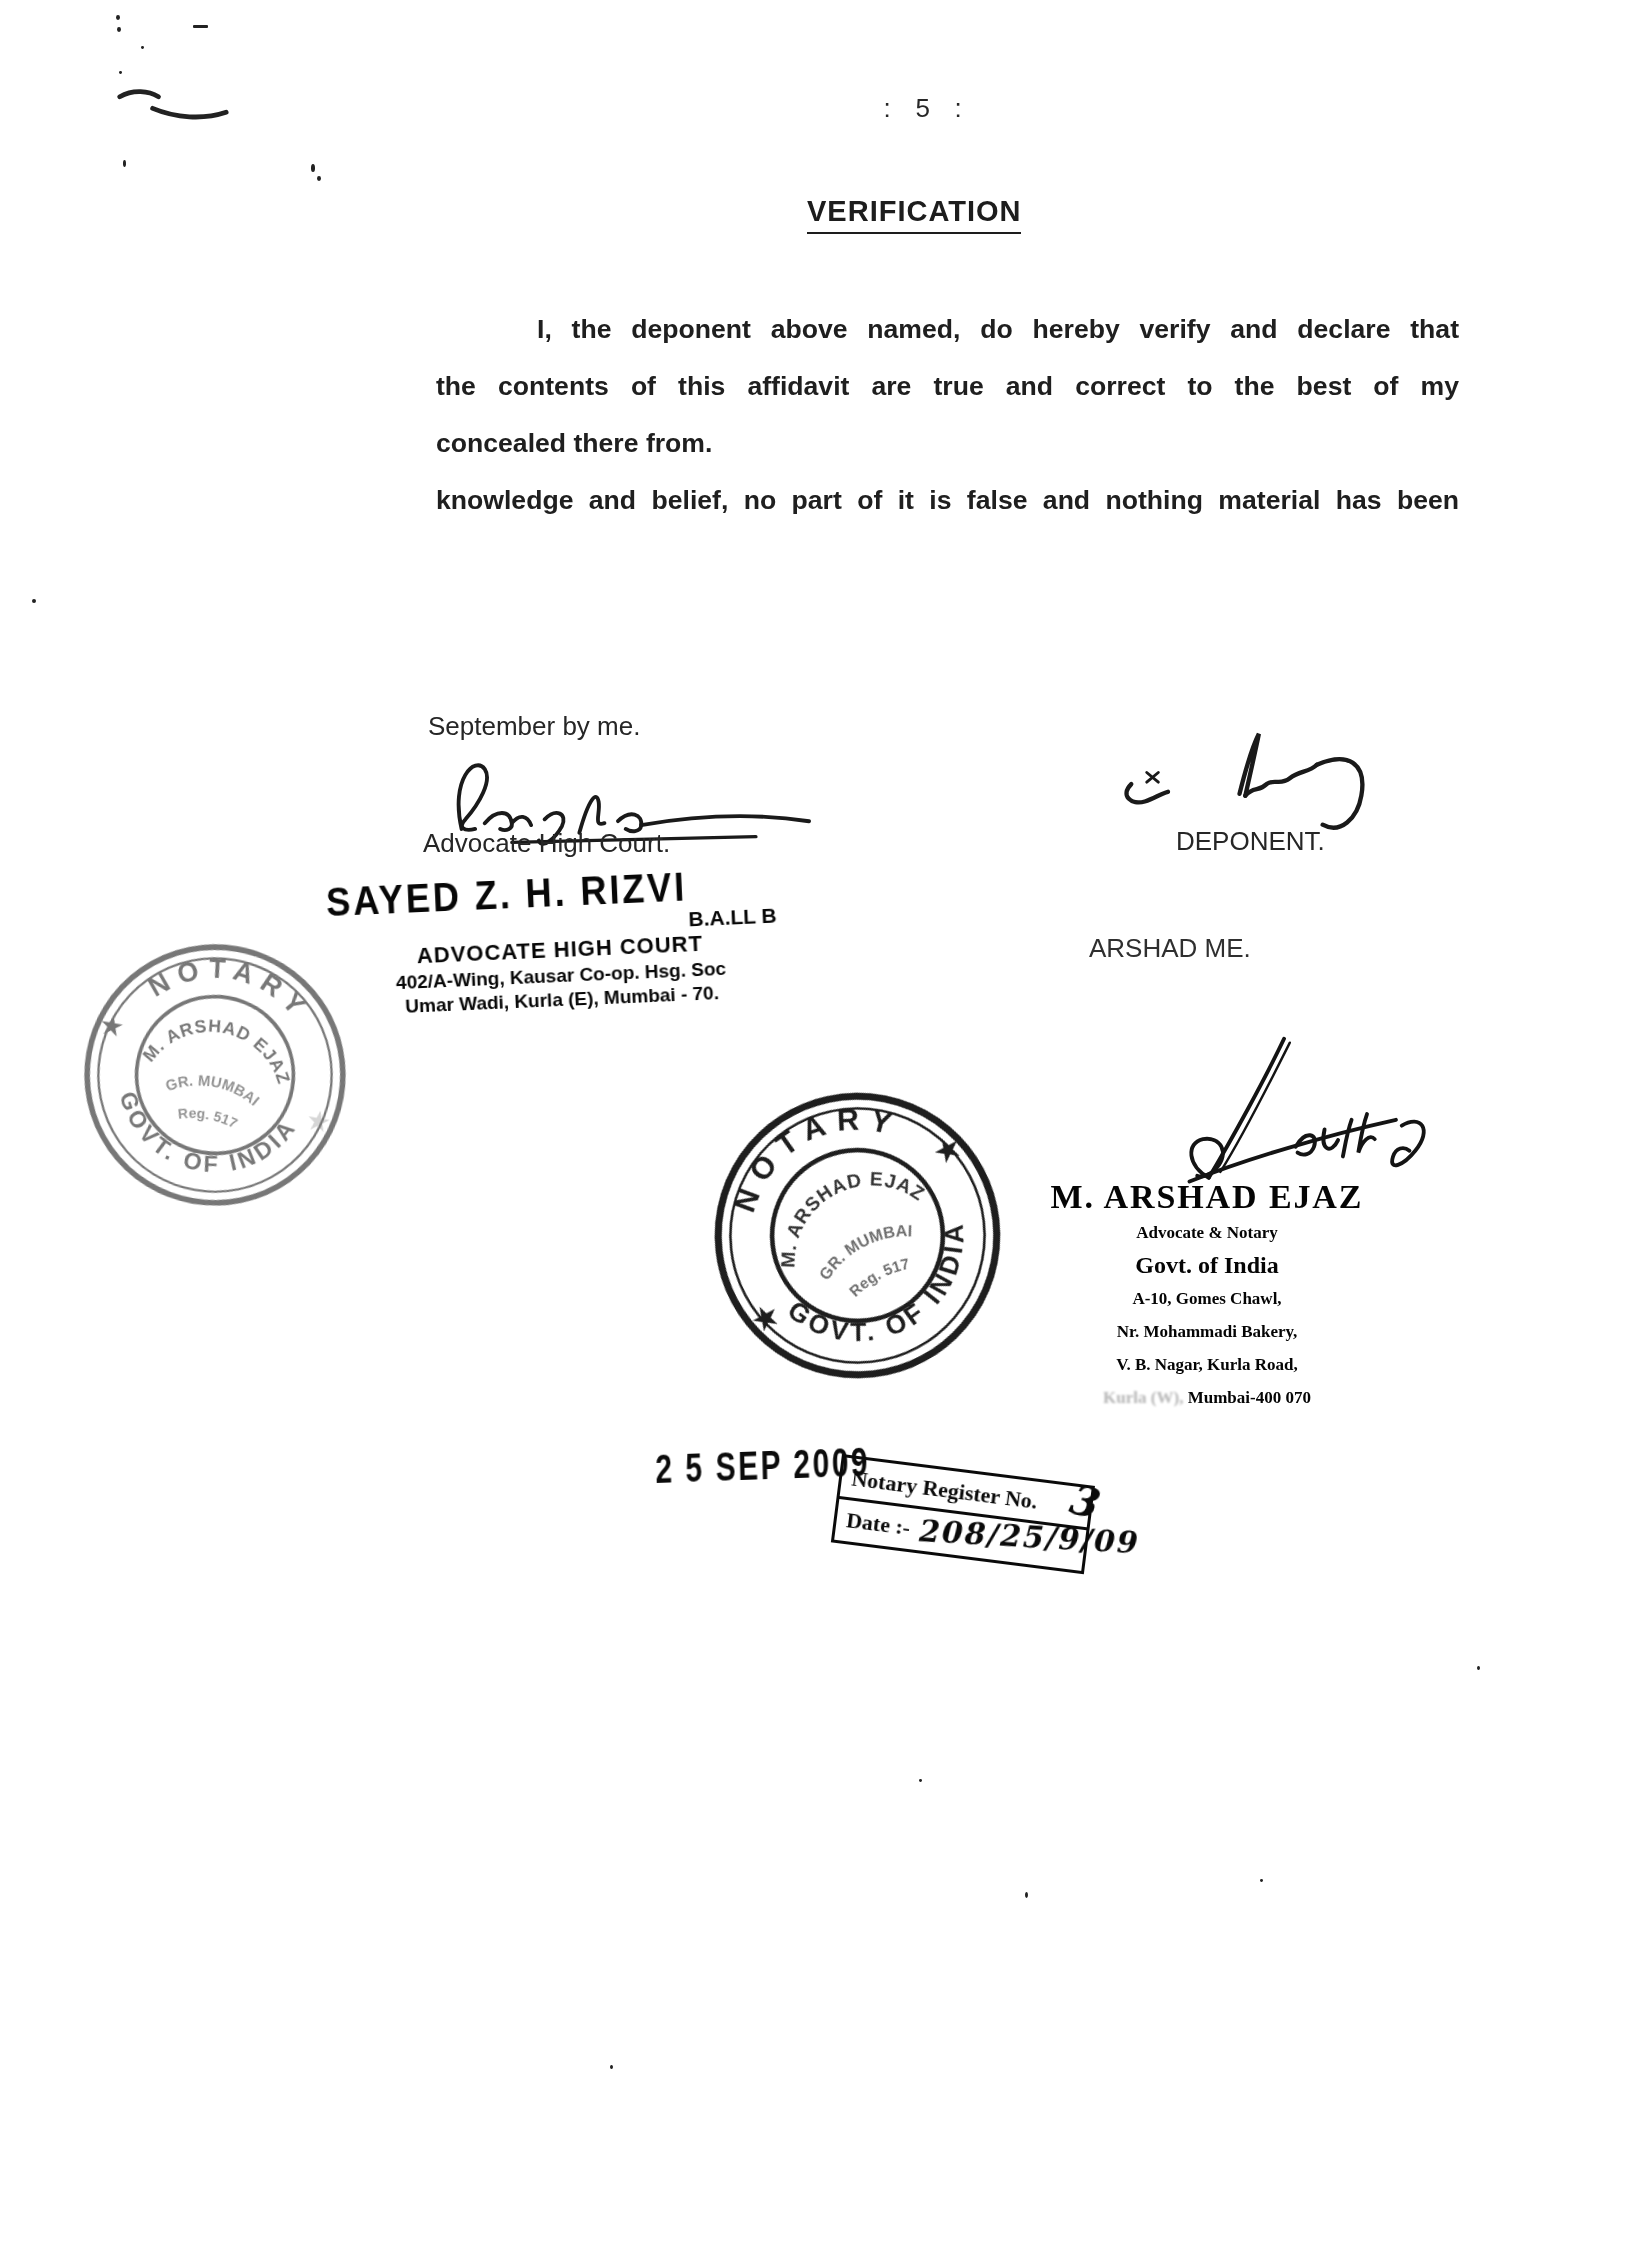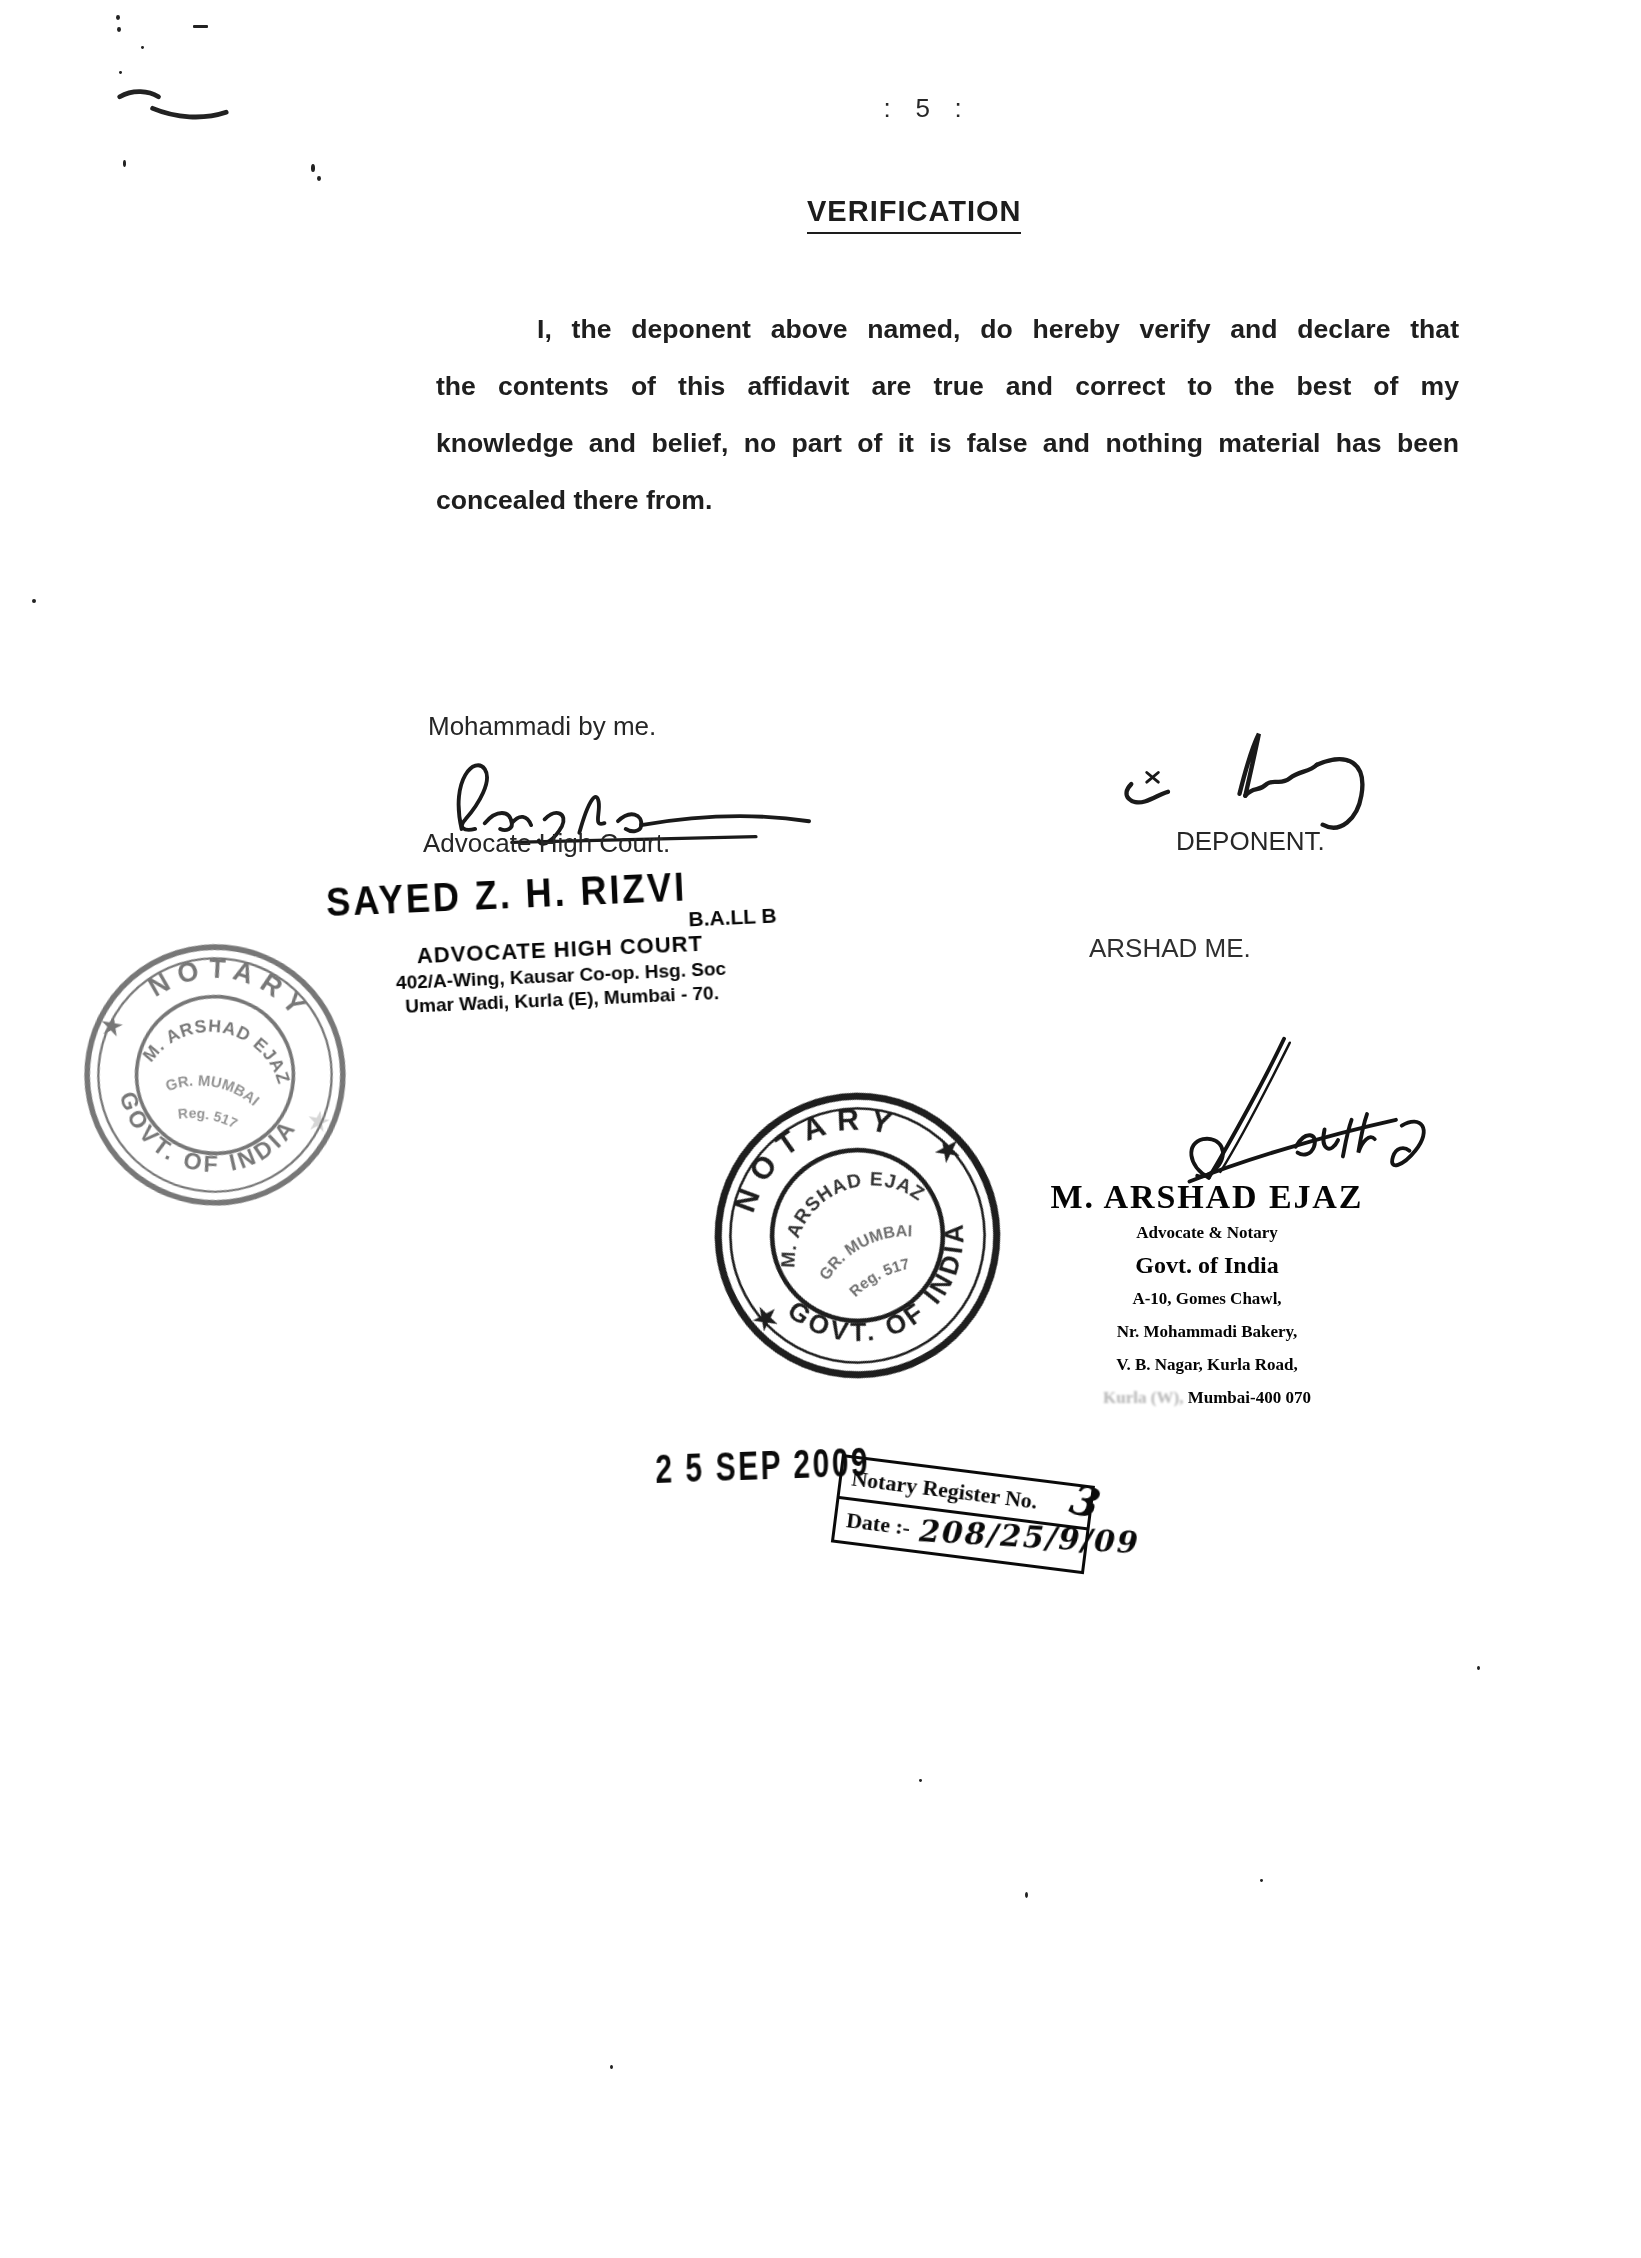--- a/index.html
+++ b/index.html
@@ -77,26 +77,26 @@
       <path id="arcReg" d="M -46 60 A 95 95 0 0 1 46 60"></path>
     </defs>
   </svg>
 
   <div class="abs pagenum scan">: 5 :</div>
   <div class="abs title scan">VERIFICATION</div>
 
   <div class="abs para scan">
     <div class="ln first">I, the deponent above named, do hereby verify and declare that</div>
     <div class="ln">the contents of this affidavit are true and correct to the best of my</div>
+    <div class="ln last">concealed there from.</div>
     <div class="ln">knowledge and belief, no part of it is false and nothing material has been</div>
-    <div class="ln last">concealed there from.</div>
-  </div>
-
-
-  <div class="abs identified scan">Mohammadi by me.</div>
+  </div>
+
+
+  <div class="abs identified scan">September by me.</div>
 
   <svg class="abs" style="left:423px;top:742px;" width="415" height="116" viewBox="0 0 430 120">
     <g fill="none" stroke="#1a1a1a" stroke-width="4" stroke-linecap="round">
       <path d="M 40,90 C 28,38 54,14 64,28 C 72,40 58,64 44,80 C 36,88 42,93 54,90"></path>
       <path d="M 64,84 C 76,70 90,70 92,84 C 93,90 86,93 80,90 M 92,84 C 100,74 108,76 112,86"></path>
       <path d="M 126,80 C 138,68 150,74 144,87 C 138,98 124,112 120,102"></path>
       <path d="M 162,94 C 172,58 180,50 182,62 C 184,74 176,88 188,84"></path>
       <path d="M 202,82 C 214,70 228,74 226,87 C 225,93 216,94 210,90"></path>
       <path d="M 226,86 C 272,78 334,72 400,82"></path>
       <path d="M 92,104 L 345,98" stroke-width="3.4"></path>

